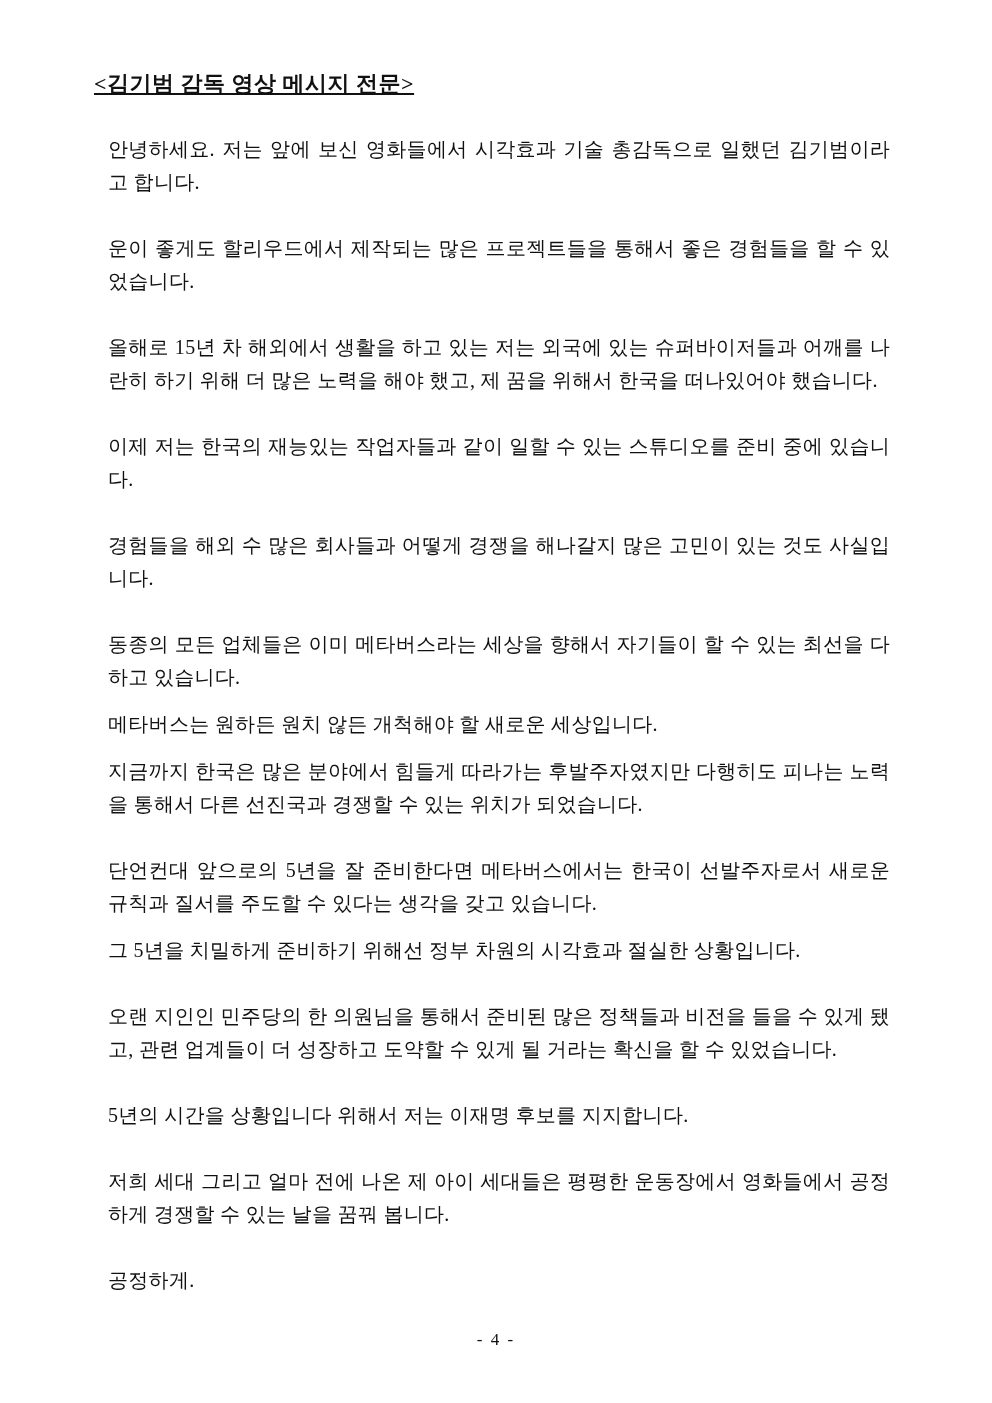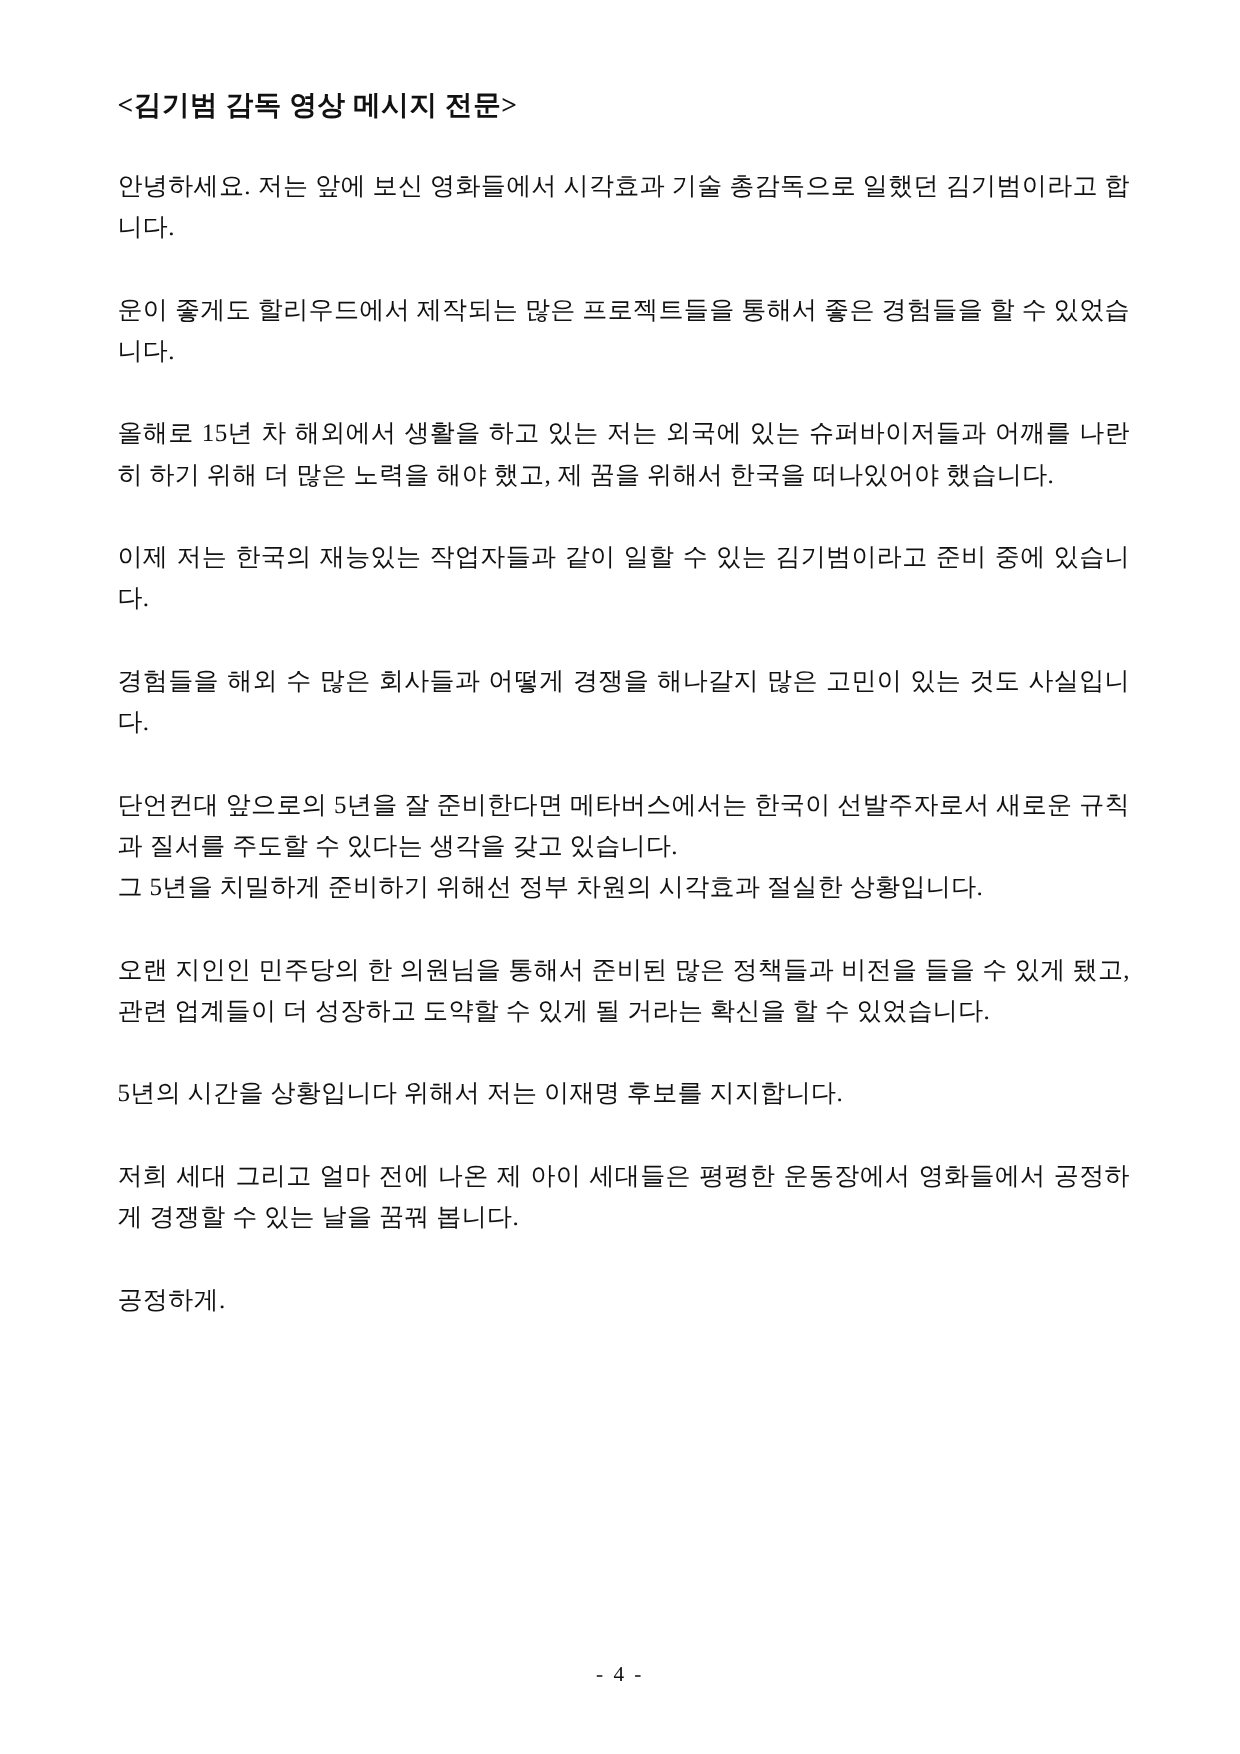--- a/index.html
+++ b/index.html
@@ -18,29 +18,30 @@
     padding: 67px 88px 0 94px;
     overflow: hidden;
   }
   .doc-title {
     font-size: 22px;
     font-weight: bold;
     line-height: 33px;
     margin: 0 0 33px 0;
     letter-spacing: 0.5px;
     white-space: nowrap;
+    text-decoration: underline;
   }
   .block {
     margin: 33px 0 0 0;
   }
   .block:first-of-type {
     margin-top: 0;
   }
   .sentence {
-    margin: 0;
+    margin: 14px;
     font-size: 20px;
     line-height: 33px;
     text-align: justify;
     text-justify: inter-word;
     word-break: break-all;
     letter-spacing: 0.3px;
   }
   .page-footer {
     position: absolute;
     top: 1330px;
@@ -63,24 +64,29 @@
       <div class="block">
         <p class="sentence">안녕하세요. 저는 앞에 보신 영화들에서 시각효과 기술 총감독으로 일했던 김기범이라고 합니다.</p>
       </div>
       <div class="block">
         <p class="sentence">운이 좋게도 할리우드에서 제작되는 많은 프로젝트들을 통해서 좋은 경험들을 할 수 있었습니다.</p>
       </div>
       <div class="block">
         <p class="sentence">올해로 15년 차 해외에서 생활을 하고 있는 저는 외국에 있는 슈퍼바이저들과 어깨를 나란히 하기 위해 더 많은 노력을 해야 했고, 제 꿈을 위해서 한국을 떠나있어야 했습니다.</p>
       </div>
       <div class="block">
-        <p class="sentence">이제 저는 한국의 재능있는 작업자들과 같이 일할 수 있는 김기범이라고 준비 중에 있습니다.</p>
+        <p class="sentence">이제 저는 한국의 재능있는 작업자들과 같이 일할 수 있는 스튜디오를 준비 중에 있습니다.</p>
       </div>
       <div class="block">
         <p class="sentence">경험들을 해외 수 많은 회사들과 어떻게 경쟁을 해나갈지 많은 고민이 있는 것도 사실입니다.</p>
+      </div>
+      <div class="block">
+        <p class="sentence">동종의 모든 업체들은 이미 메타버스라는 세상을 향해서 자기들이 할 수 있는 최선을 다하고 있습니다.</p>
+        <p class="sentence">메타버스는 원하든 원치 않든 개척해야 할 새로운 세상입니다.</p>
+        <p class="sentence">지금까지 한국은 많은 분야에서 힘들게 따라가는 후발주자였지만 다행히도 피나는 노력을 통해서 다른 선진국과 경쟁할 수 있는 위치가 되었습니다.</p>
       </div>
       <div class="block">
         <p class="sentence">단언컨대 앞으로의 5년을 잘 준비한다면 메타버스에서는 한국이 선발주자로서 새로운 규칙과 질서를 주도할 수 있다는 생각을 갖고 있습니다.</p>
         <p class="sentence">그 5년을 치밀하게 준비하기 위해선 정부 차원의 시각효과 절실한 상황입니다.</p>
       </div>
       <div class="block">
         <p class="sentence">오랜 지인인 민주당의 한 의원님을 통해서 준비된 많은 정책들과 비전을 들을 수 있게 됐고, 관련 업계들이 더 성장하고 도약할 수 있게 될 거라는 확신을 할 수 있었습니다.</p>
       </div>
       <div class="block">
         <p class="sentence">5년의 시간을 상황입니다 위해서 저는 이재명 후보를 지지합니다.</p>

